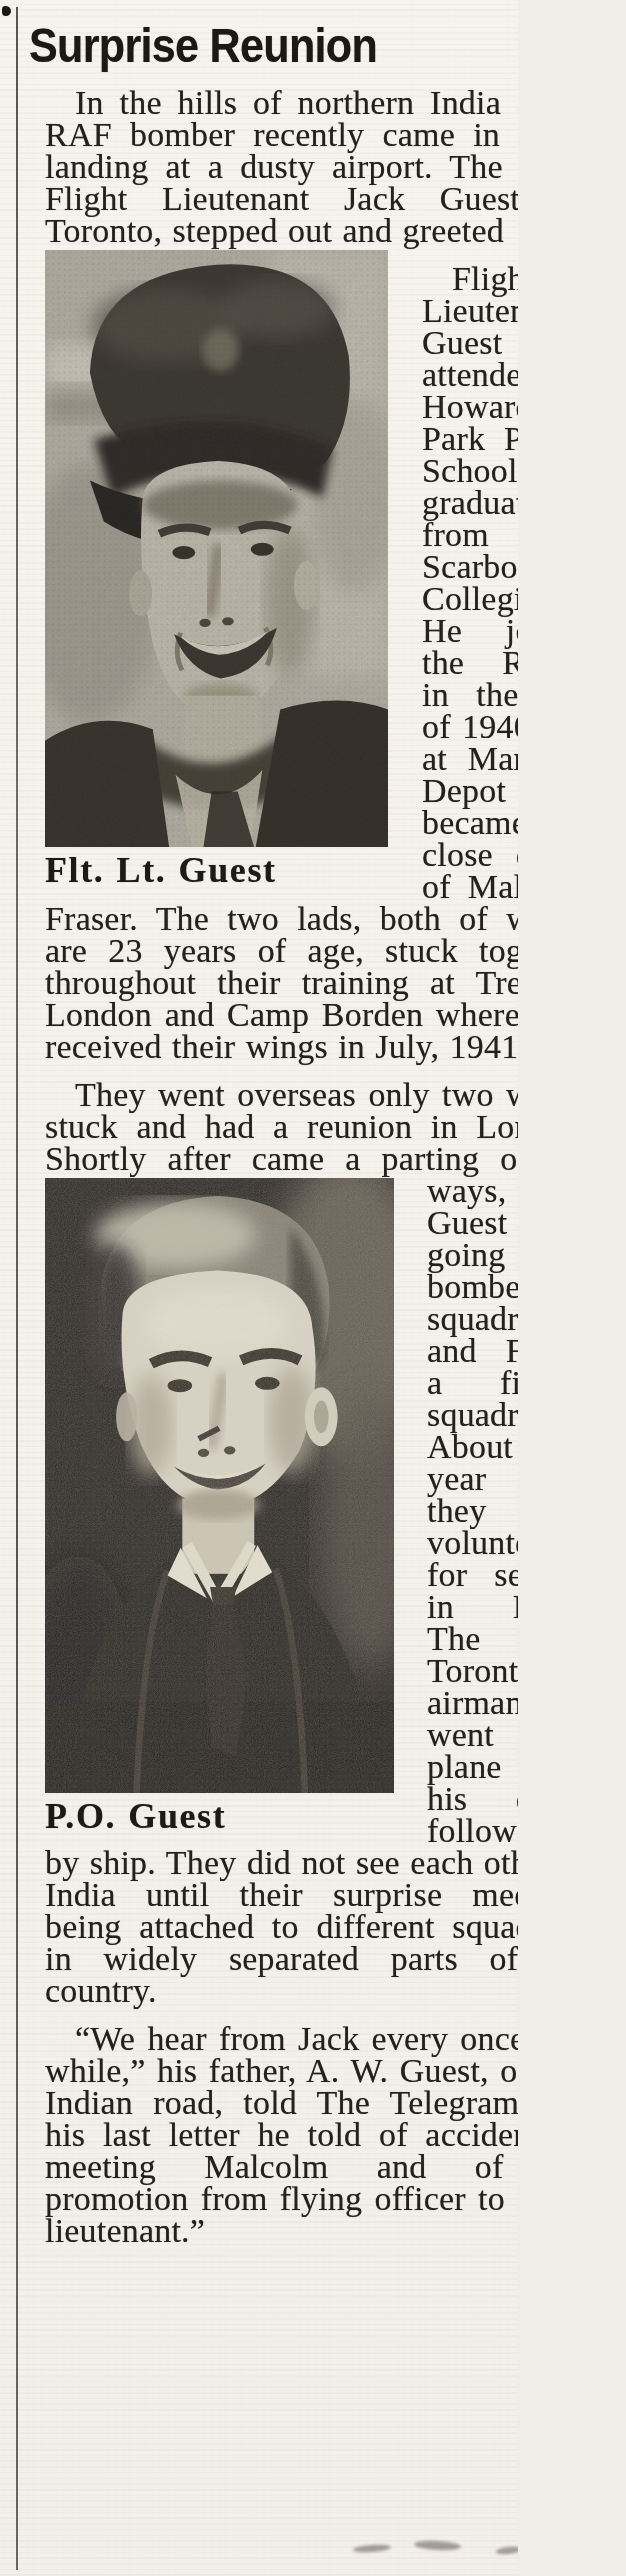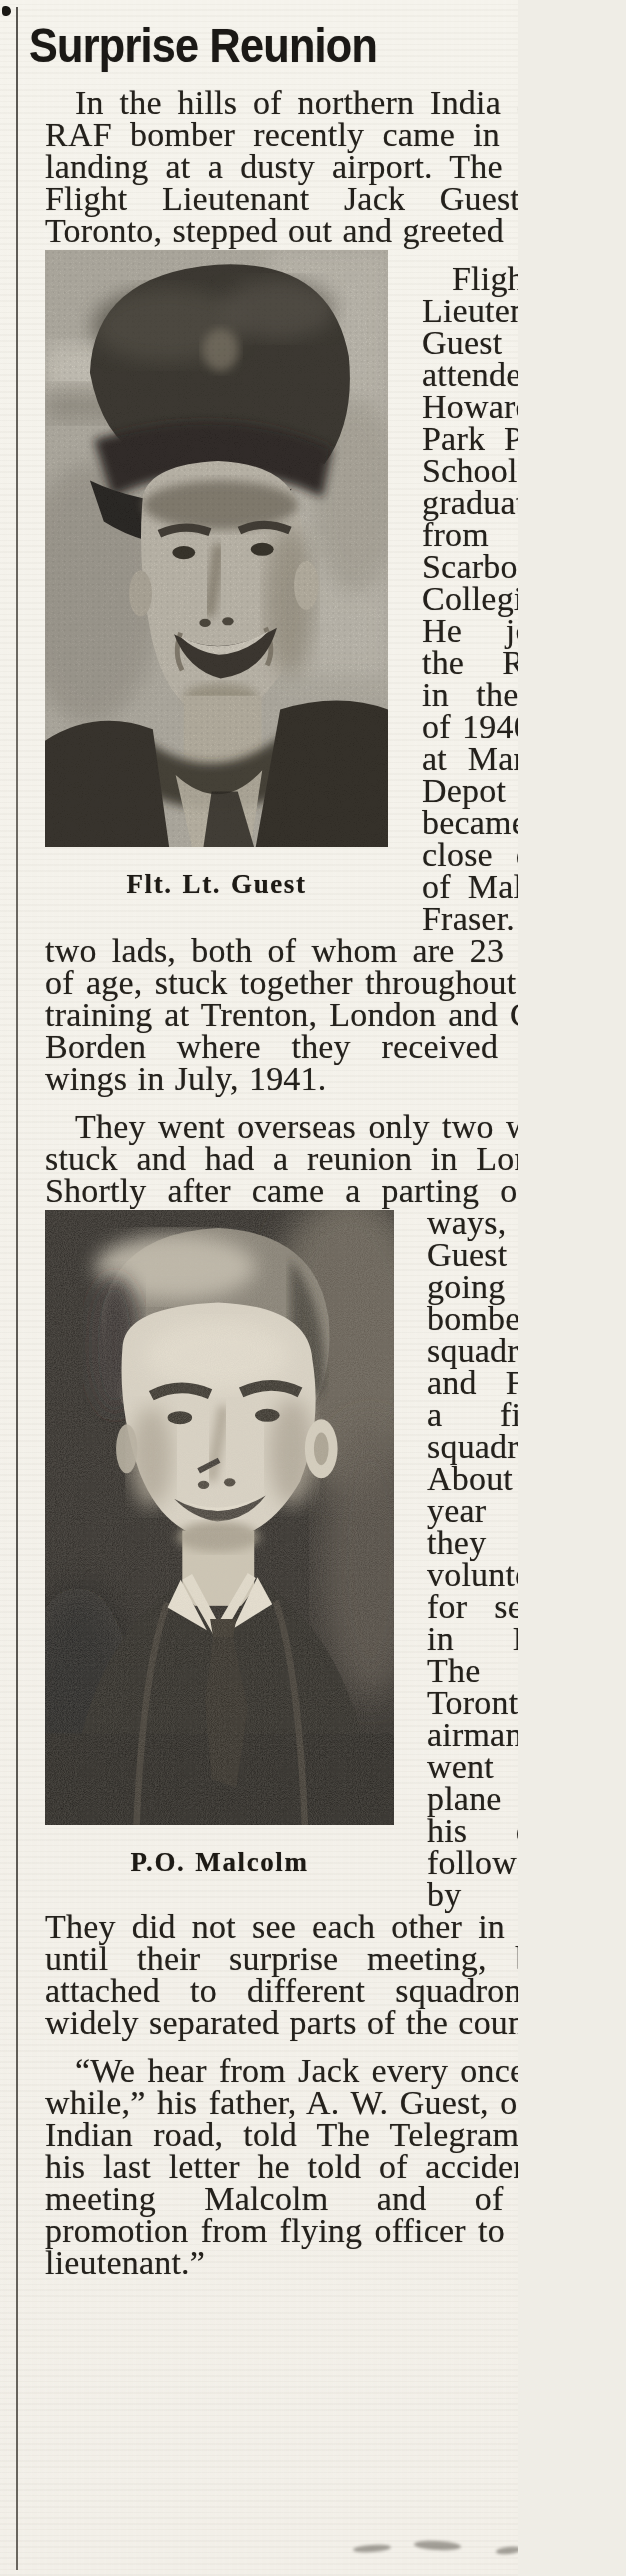--- a/index.html
+++ b/index.html
@@ -43,24 +43,24 @@
     margin:16px;text-align:justify;text-indent:30px;
     font-size:34px;line-height:32px;word-spacing:1.6px;letter-spacing:0.2px;
     text-shadow:0 0 0.8px rgba(25,22,16,.45);
   }
   
   .fig{float:left;display:block;text-indent:0;}
   .fig-guest{width:343px;margin:3.3px 34px 6.5px 0;}
   .fig-fraser{width:349px;margin:3.3px 33px 6.5px 0;}
   .photo{display:block;line-height:0;}
   .caption{
-    display:block;text-align:center;
-    font-weight:700;font-size:27px;line-height:38px;
+    display:block;text-align:left;
+    font-weight:700;font-size:36px;line-height:38px;
     letter-spacing:1.6px;color:#1d1a15;
-    padding-top:18px;
+    padding-top:4px;
     text-shadow:0 0 0.8px rgba(25,22,16,.5);
   }
 </style>
 </head>
 <body>
 
 <div class="page">
   <div class="left-rule"></div>
   <div class="artifact art-tl"></div>
   <div class="artifact art-tr"></div>
@@ -194,21 +194,21 @@
             <path d="M282,478 Q310,560 318,752" stroke="#2b261f" stroke-width="8" fill="none"></path>
             <path d="M166,452 L150,486 L198,514 Z" fill="#ece5d5"></path>
             <path d="M260,449 L278,482 L230,512 Z" fill="#ece5d5"></path>
             <path d="M168,452 L212,530 L258,450 L248,444 L212,505 L180,445 Z" fill="#e8e1d0"></path>
             <path d="M202,500 L234,500 L230,524 L206,524 Z" fill="#231e16"></path>
             <path d="M206,522 L230,522 L248,610 L234,706 L204,696 L196,600 Z" fill="#1b1711"></path>
             <rect width="427" height="752" filter="url(#g2grain)" opacity="0.3"></rect>
             <rect width="427" height="752" fill="url(#g2dots)" opacity="0.05"></rect>
           </svg>
         </span>
-        <span class="caption">P.O. Malcolm</span>
+        <span class="caption">P.O. Guest</span>
       </span>
       <span>of the ways, Guest going to a bomber squadron and Fraser a fighter squadron. About a year ago they volunteered for service in India. The Toronto airman went by plane and his chum followed by ship. They did not see each other in India until their surprise meeting, being attached to different squadrons in widely separated parts of the country.</span></p>
 
     <p class="body-text">“We hear from Jack every once in a while,” his father, A. W. Guest, of 464 Indian road, told The Telegram. “In his last letter he told of accidentally meeting Malcolm and of his promotion from flying officer to flight lieutenant.”</p>
 
   </div>
 </div>
 
 
 </body></html>

